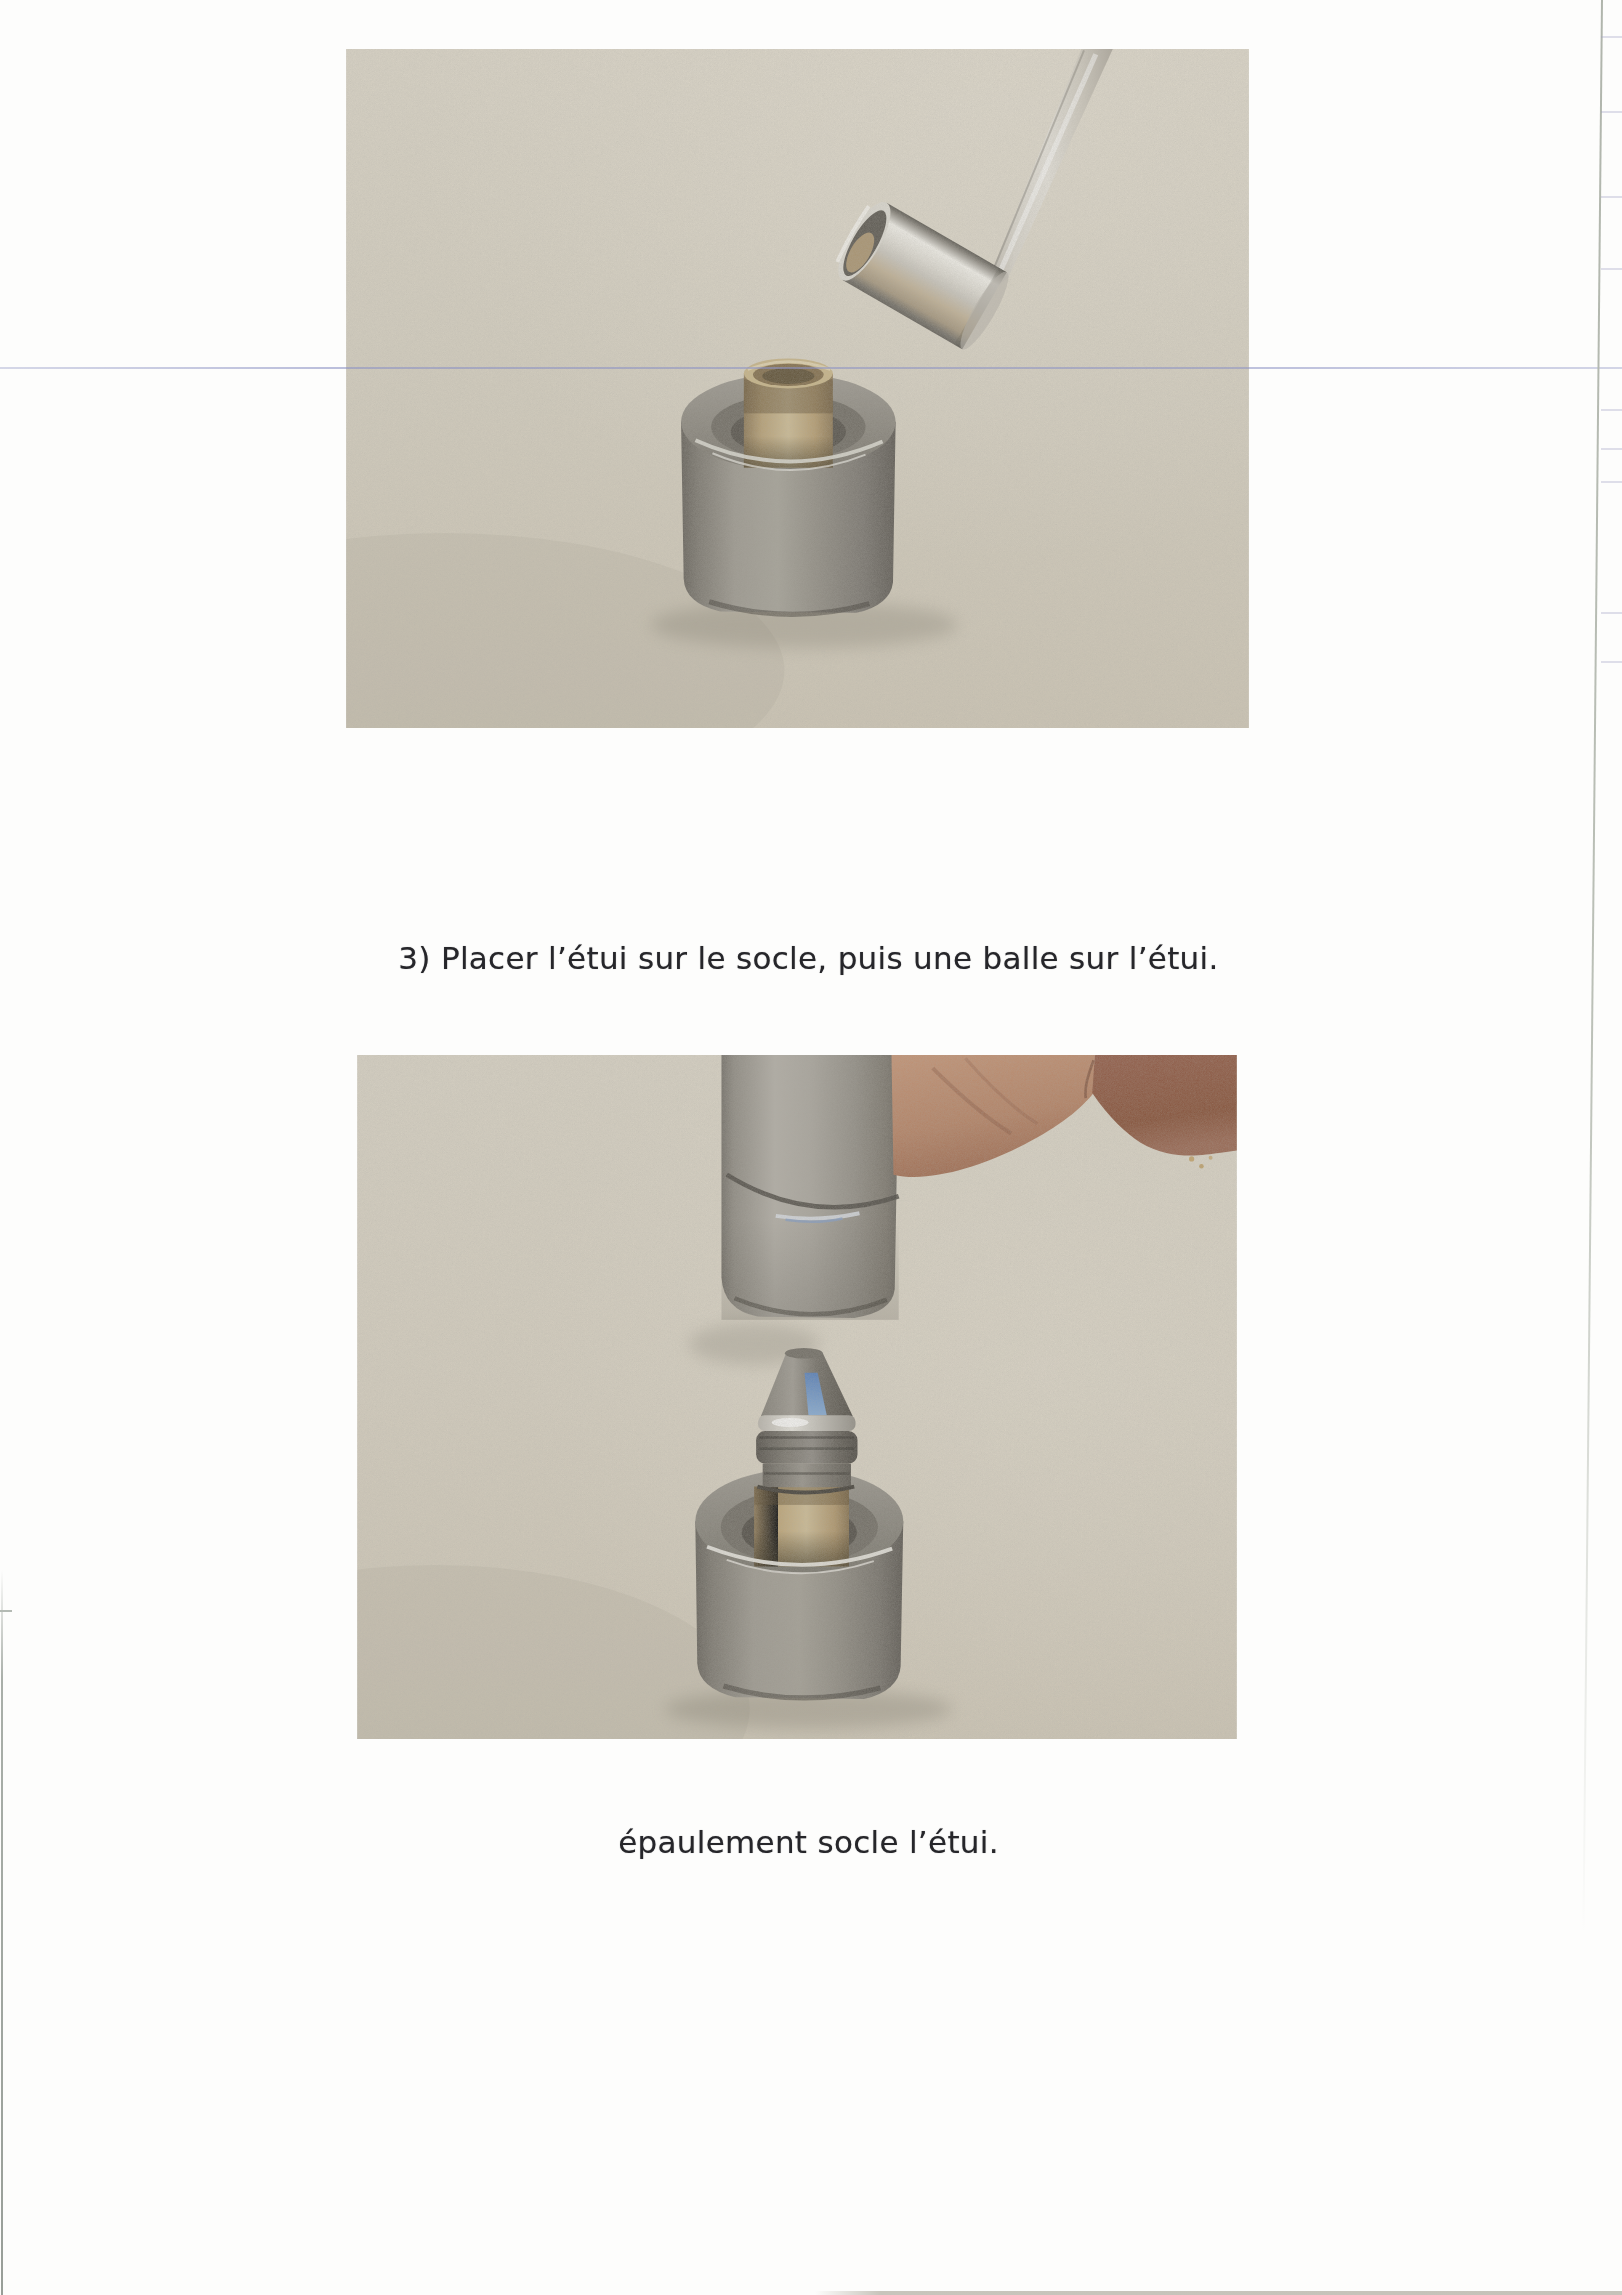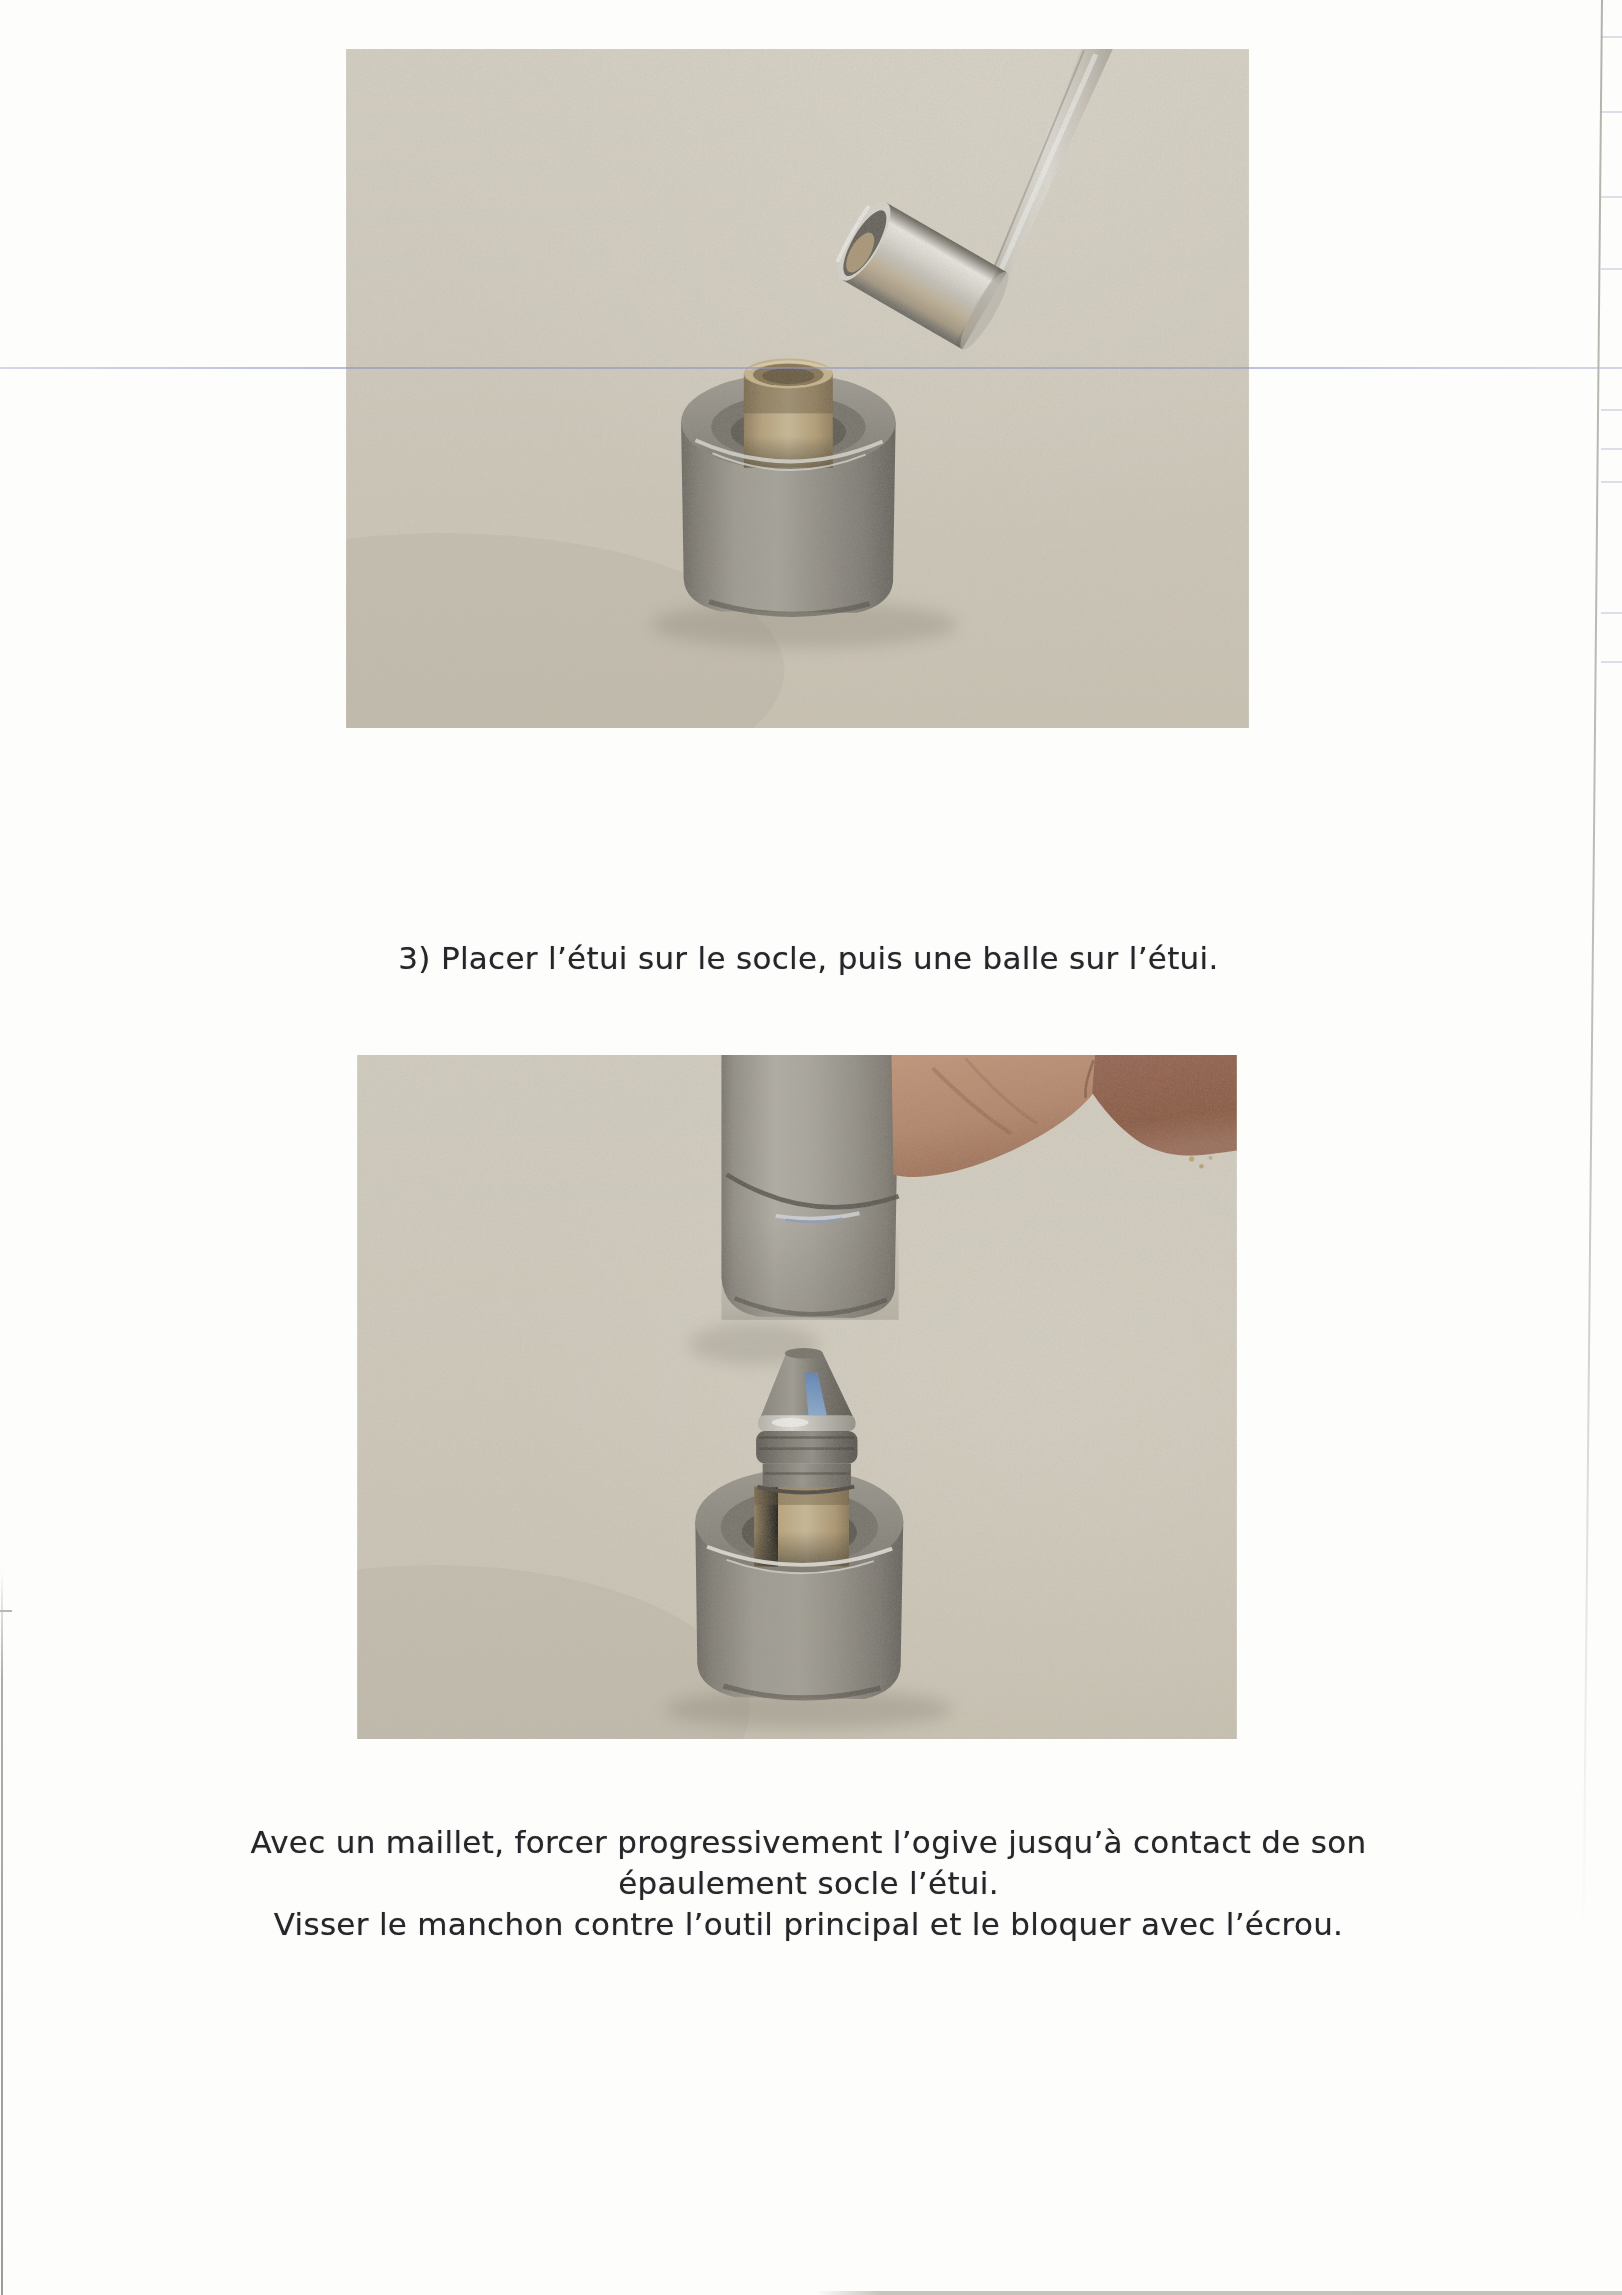--- a/index.html
+++ b/index.html
@@ -307,23 +307,21 @@
 
         <path d="M535,752 Q676,806 818,755" stroke="#e6e4dd" stroke-width="6" fill="none" opacity="0.95"></path>
         <path d="M565,772 Q676,812 790,774" stroke="#f2f0ea" stroke-width="3" fill="none" opacity="0.7"></path>
 
         <rect width="1345" height="1046" filter="url(#grain2)" opacity="0.5"></rect>
       </g>
     </svg>
   </figure>
 
   <div class="caption" id="caption-step4">
-    <div>Avec un maillet, forcer progressivement l’ogive jusqu’à contact de son</div>
     <div>épaulement socle l’étui.</div>
-    <div>Visser le manchon contre l’outil principal et le bloquer avec l’écrou.</div>
   </div>
 
   <div class="artifact" id="scan-hline"></div>
   <div class="artifact" id="scan-vline-right"></div>
   <div class="artifact rtick" style="top:36px"></div>
   <div class="artifact rtick" style="top:111px"></div>
   <div class="artifact rtick" style="top:196px"></div>
   <div class="artifact rtick" style="top:268px"></div>
   <div class="artifact rtick" style="top:409px"></div>
   <div class="artifact rtick" style="top:448px"></div>

